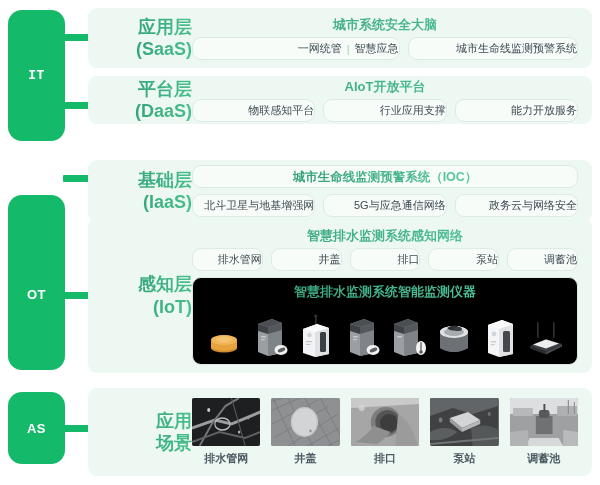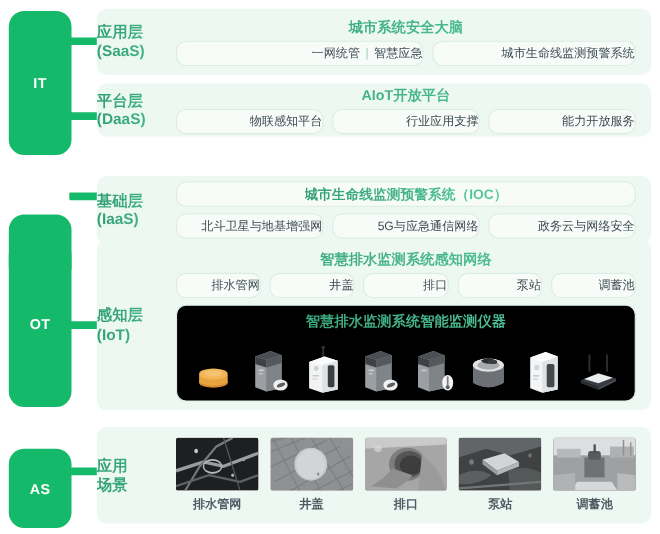--- a/index.html
+++ b/index.html
@@ -12,49 +12,49 @@
   .canvas { position: relative; width: 600px; height: 485px; }
 
   
   .rail { position: absolute; left: 0; top: 0; width: 92px; height: 485px; }
   .badge {
     position: absolute; left: 8px; width: 57px;
     background: #14b96a; border-radius: 14px;
     display: flex; align-items: center; justify-content: center;
     color: #ffffff; font-size: 13px; font-weight: bold; letter-spacing: .5px;
   }
-  .badge.it { top: 10px;  height: 131px; }
+  .badge.it { top: 10px;  height: 131px; font-family: Liberation Mono, monospace; }
   .badge.ct { top: 148px; height: 62px; margin-top: 47px;  }
   .badge.ot { top: 218px; height: 152px; }
-  .badge.as { top: 408px; height: 72px;  }
+  .badge.as { top: 392px; height: 72px;  }
 
   .connector {
     position: absolute; left: 63px; height: 7px; width: 28px;
     background: #14b96a; border-radius: 1px;
   }
 
   
   .panel {
     position: absolute; left: 88px; width: 504px;
     background: #eef8f2; border-radius: 9px;
     display: flex; align-items: center;
   }
   .panel.p-saas { top: 8px;   height: 60px; }
   .panel.p-daas { top: 76px;  height: 48px; }
   .panel.p-iaas { top: 160px; height: 62px; }
   .panel.p-iot  { top: 218px; height: 155px; }
   .panel.p-as   { top: 388px; height: 88px; }
 
   .layer-label {
     width: 72px; flex: 0 0 72px;
-    text-align: left; line-height: 1.25;
-    font-size: 14px; font-weight: bold;
+    text-align: right; line-height: 1.25;
+    font-size: 18px; font-weight: bold;
     background: linear-gradient(90deg, #2f9e74 0%, #49c08c 100%);
     -webkit-background-clip: text; background-clip: text;
-    -webkit-text-fill-color: transparent; color: #35a67c;
+    -webkit-text-fill-color: transparent; color: #35a67c; margin-left: 32px;
   }
   .panel-body { flex: 1 1 auto; padding-right: 14px; }
 
   .section-title {
     text-align: center; font-size: 13px; font-weight: bold;
     line-height: 18px; padding-bottom: 3px;
     background: linear-gradient(90deg, #2f9e74 0%, #59c9a0 100%);
     -webkit-background-clip: text; background-clip: text;
     -webkit-text-fill-color: transparent; color: #39ab80;
   }

